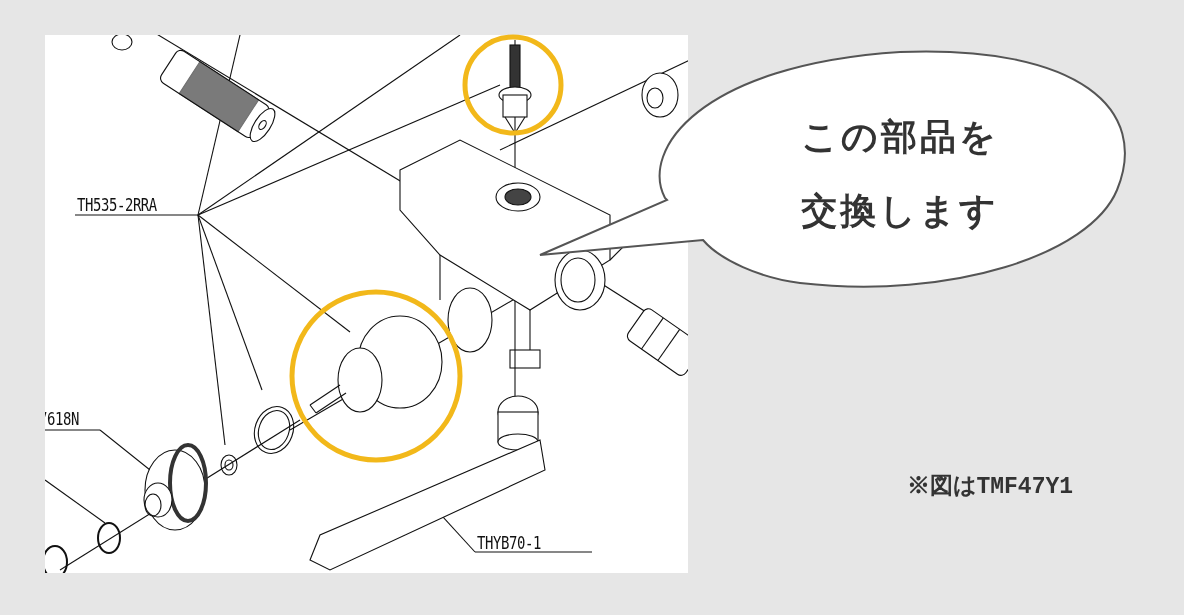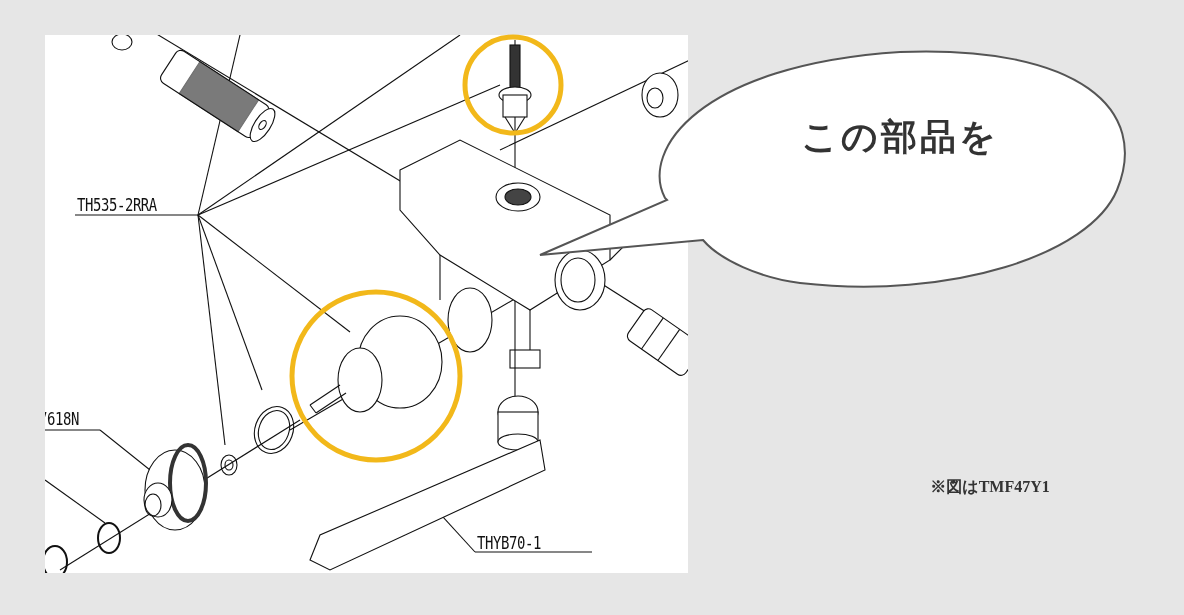--- a/index.html
+++ b/index.html
@@ -25,22 +25,22 @@
   .bubble-wrap { position: absolute; left: 0; top: 0; width: 1184px; height: 615px; pointer-events: none; }
   .bubble-text {
     position: absolute; left: 770px; top: 100px; width: 260px;
     text-align: center; color: #333333;
     font-family: Liberation Sans, sans-serif; font-weight: bold;
     font-size: 36px; line-height: 74px; letter-spacing: 3px;
   }
   .caption {
     position: absolute; left: 810px; top: 468px; width: 360px;
     text-align: center; color: #333333;
-    font-family: Liberation Serif, serif; font-weight: bold;
-    font-size: 16px; line-height: 38px;
+    font-family: Liberation Mono, monospace; font-weight: bold;
+    font-size: 23px; line-height: 38px;
   }
 </style>
 </head>
 <body>
 
 <div class="drawing">
   <svg width="643" height="538" viewBox="45 35 643 538" xmlns="http://www.w3.org/2000/svg" stroke="#111" fill="none" stroke-width="1.1">
 
     <line x1="150" y1="30" x2="440" y2="205"></line>
     <line x1="515" y1="40" x2="515" y2="400"></line>
@@ -134,17 +134,18 @@
            C 640 150, 700 65, 900 52
            C 1080 45, 1150 110, 1117 190
            C 1090 255, 950 300, 800 283
            C 760 278, 720 260, 703 240
            L 540 255
            L 667 200 Z" fill="#ffffff" stroke="#555555" stroke-width="2"></path>
 </svg>
 
 <div class="bubble-text">
   <div>この部品を</div>
+  <div>交換します</div>
 </div>
 
 <div class="caption">
   <div>※図はTMF47Y1</div>
 </div>
 
 </body></html>

